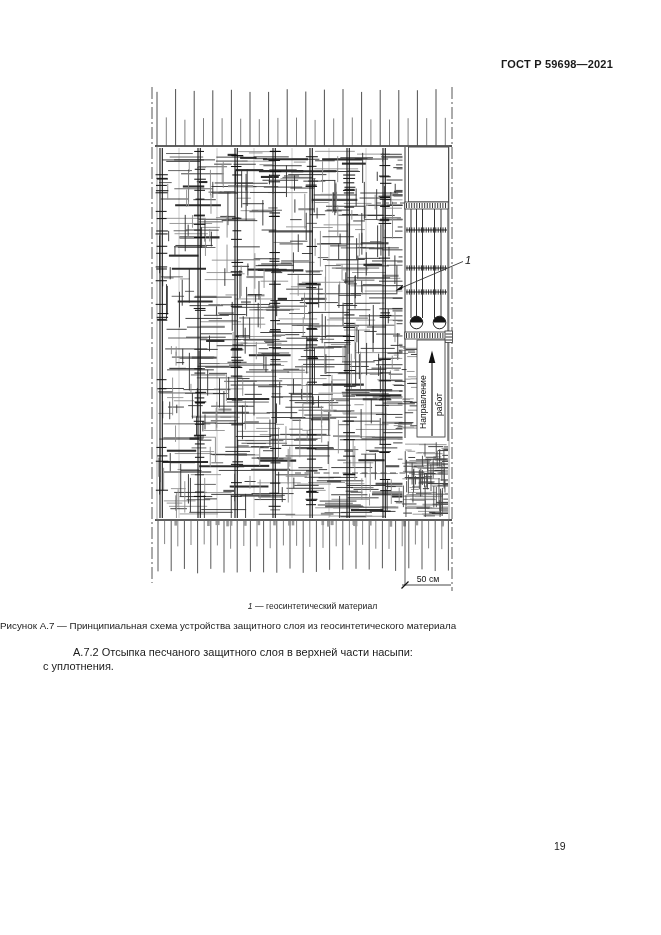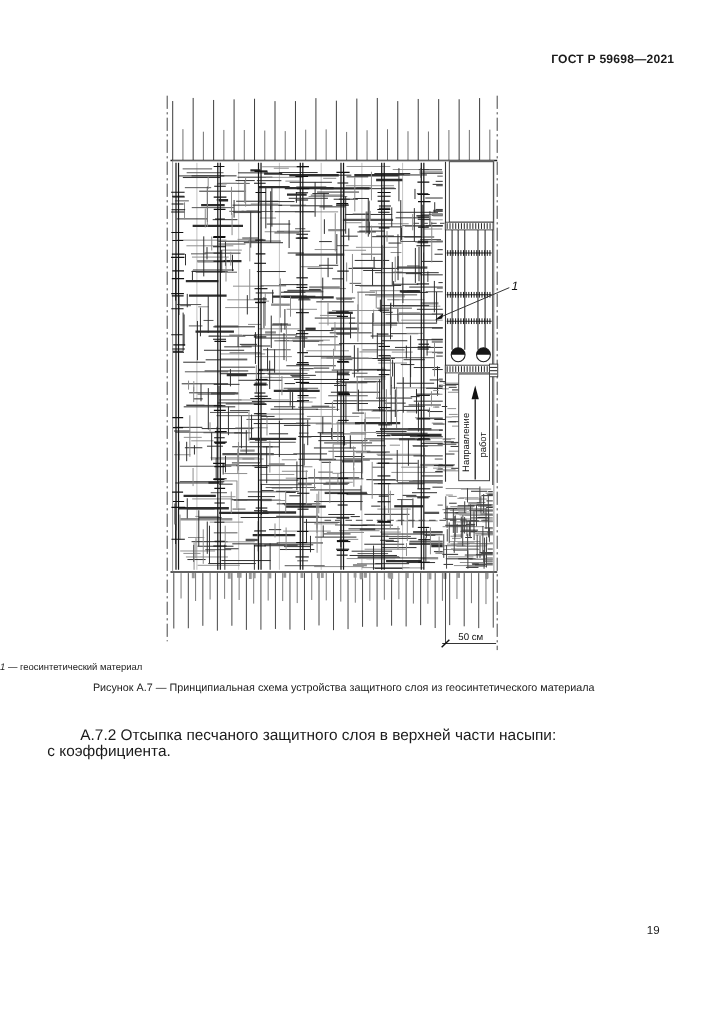--- a/index.html
+++ b/index.html
@@ -1,28 +1,28 @@
 <!DOCTYPE html>
 <html><head>
 <meta charset="utf-8">
 <style>
   html,body{margin:0;padding:0;background:#fff;}
   .page{position:relative;width:661px;height:935px;background:#ffffff;
         font-family:"Liberation Sans",sans-serif;color:#1a1a1a;overflow:hidden;}
-  .hdr{position:absolute;top:48px;left:0;width:613px;text-align:right;
+  .hdr{position:absolute;top:58px;left:0;width:613px;text-align:right;
        font-size:11px;font-weight:bold;letter-spacing:.2px;}
   .fig-svg{position:absolute;left:145px;top:85px;}
-  .legend{position:absolute;top:601px;left:0;width:625px;text-align:left;
+  .legend{position:absolute;top:601px;left:0;width:625px;text-align:center;
           font-size:8.6px;color:#222;}
   .legend .num{font-style:italic;}
-  .cap{position:absolute;top:620px;left:0;width:625px;text-align:center;font-size:9.8px;}
+  .cap{position:absolute;top:620px;left:0;width:625px;text-align:left;font-size:9.8px;}
   .bodytxt{position:absolute;top:645px;left:43px;width:580px;
-           font-size:14px;line-height:14.2px;margin-top:16px;}
+           font-size:11px;line-height:14.2px;}
   .bodytxt .ind{padding-left:30px;}
-  .pageno{position:absolute;top:840px;left:588px;font-size:10.5px;}
+  .pageno{position:absolute;top:840px;left:554px;font-size:10.5px;}
   svg text{font-family:"Liberation Sans",sans-serif;fill:#111;}
 </style>
 </head>
 <body>
 
 <div class="page">
 
   <div class="hdr">ГОСТ Р 59698—2021</div>
 
   <svg class="fig-svg" width="340" height="515" viewBox="0 0 340 515">
@@ -1564,18 +1564,18 @@
   </svg>
 
   <div class="legend">
     <span class="num">1</span><span> — геосинтетический материал</span>
   </div>
 
   <div class="cap">Рисунок А.7 — Принципиальная схема устройства защитного слоя из геосинтетического материала</div>
 
   <div class="bodytxt">
     <div class="ind">А.7.2 Отсыпка песчаного защитного слоя в верхней части насыпи:</div>
-    <div>с коэффициента.</div>
+    <div>с уплотнения.</div>
   </div>
 
   <div class="pageno">19</div>
 
 </div>
 
 </body></html>

